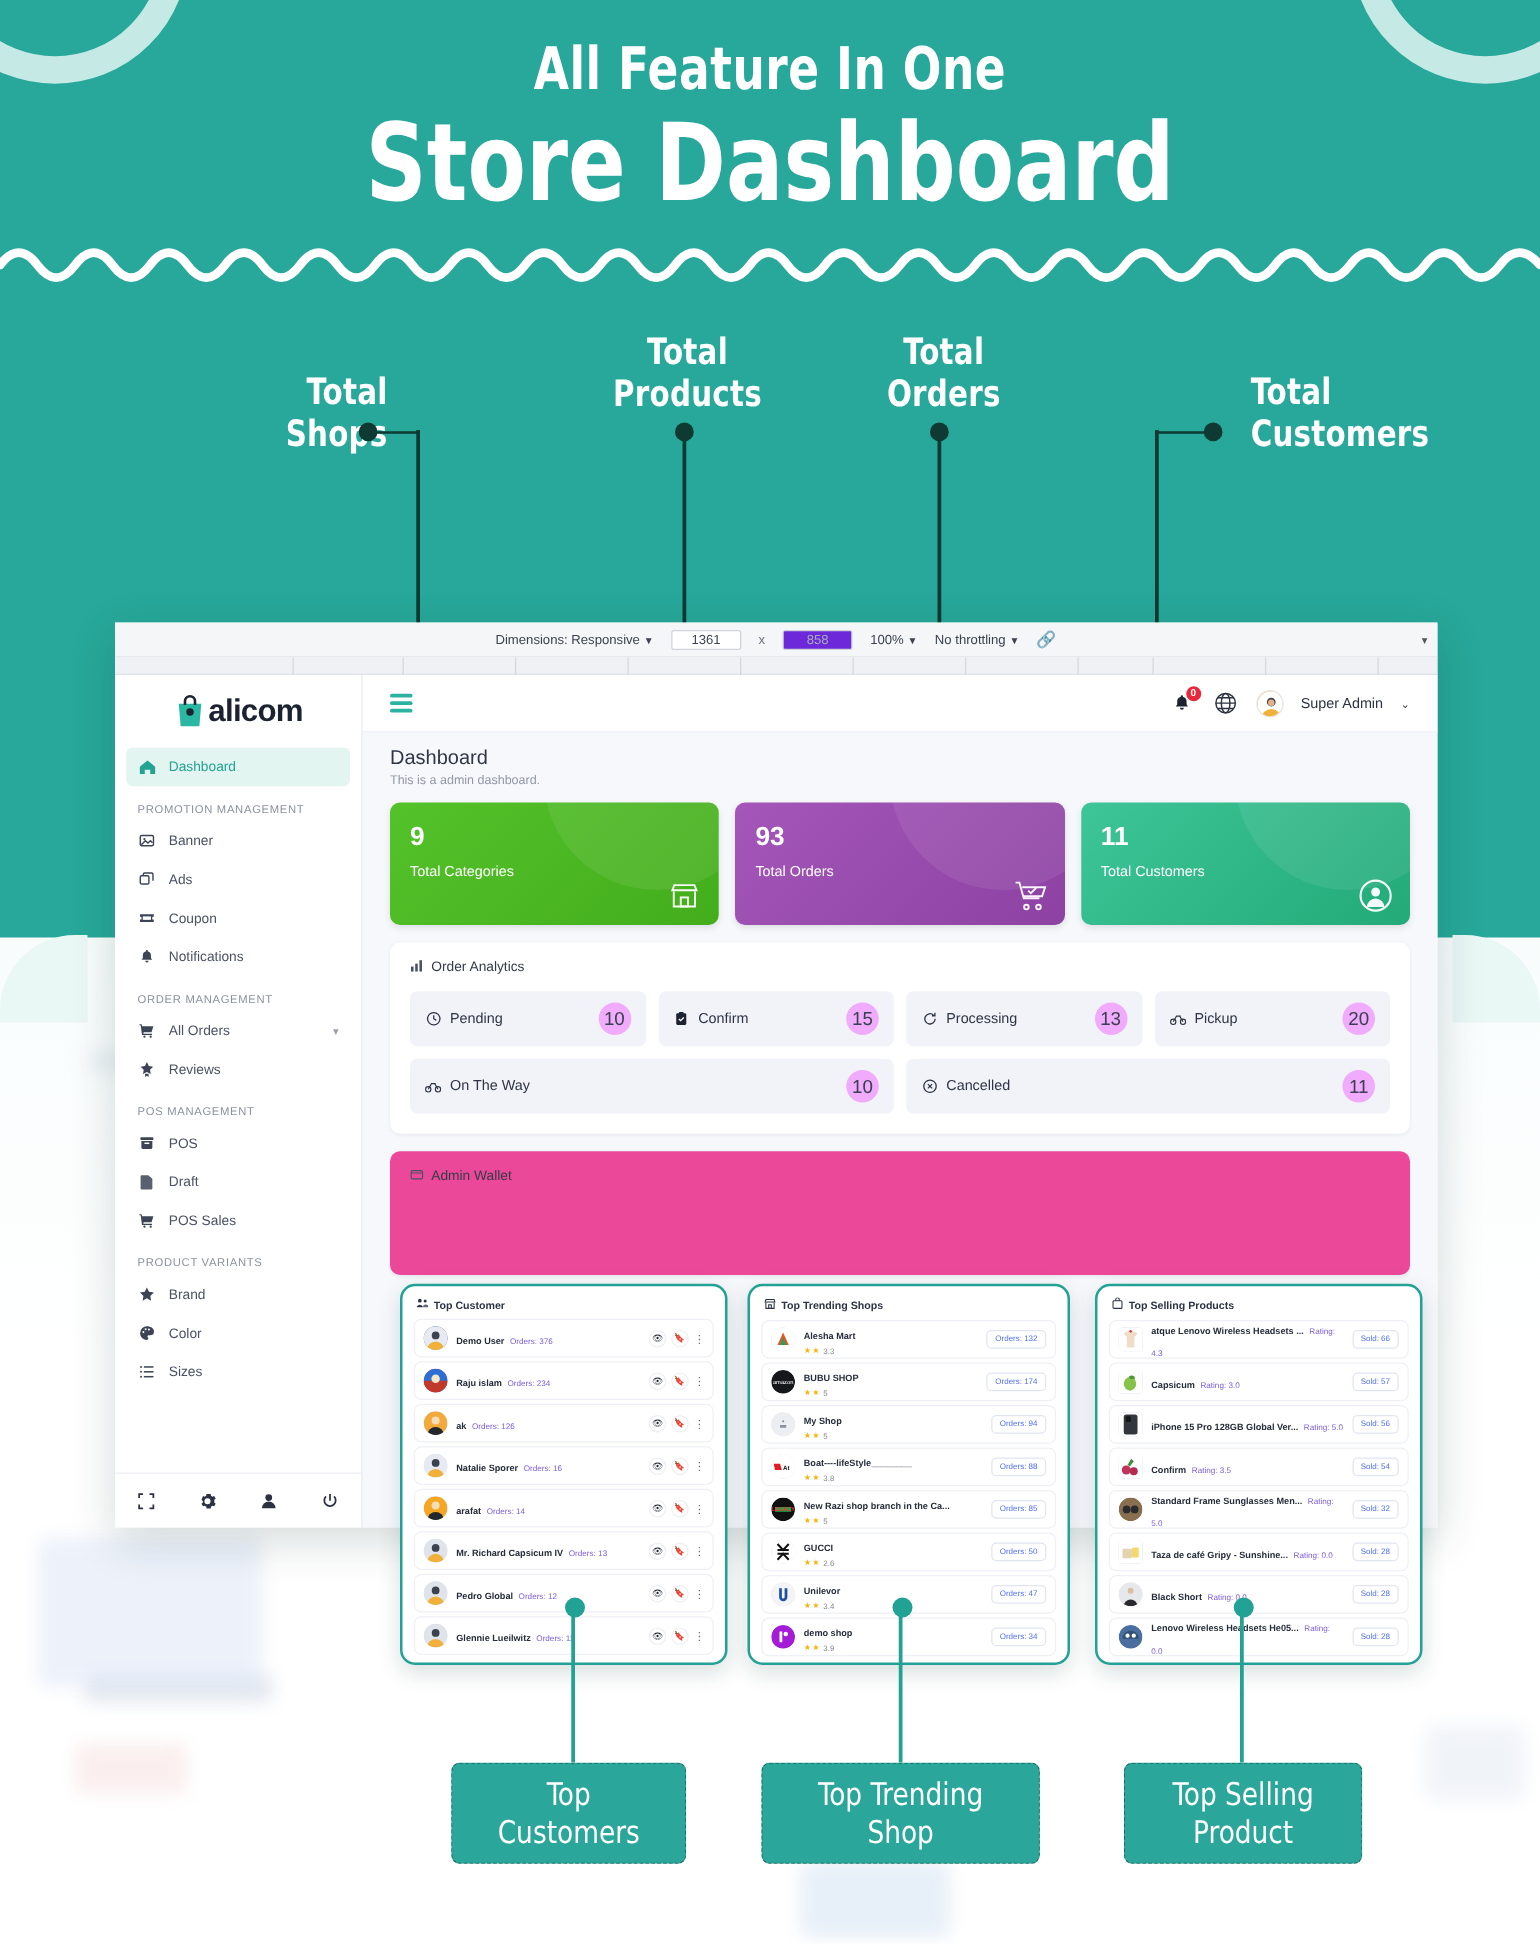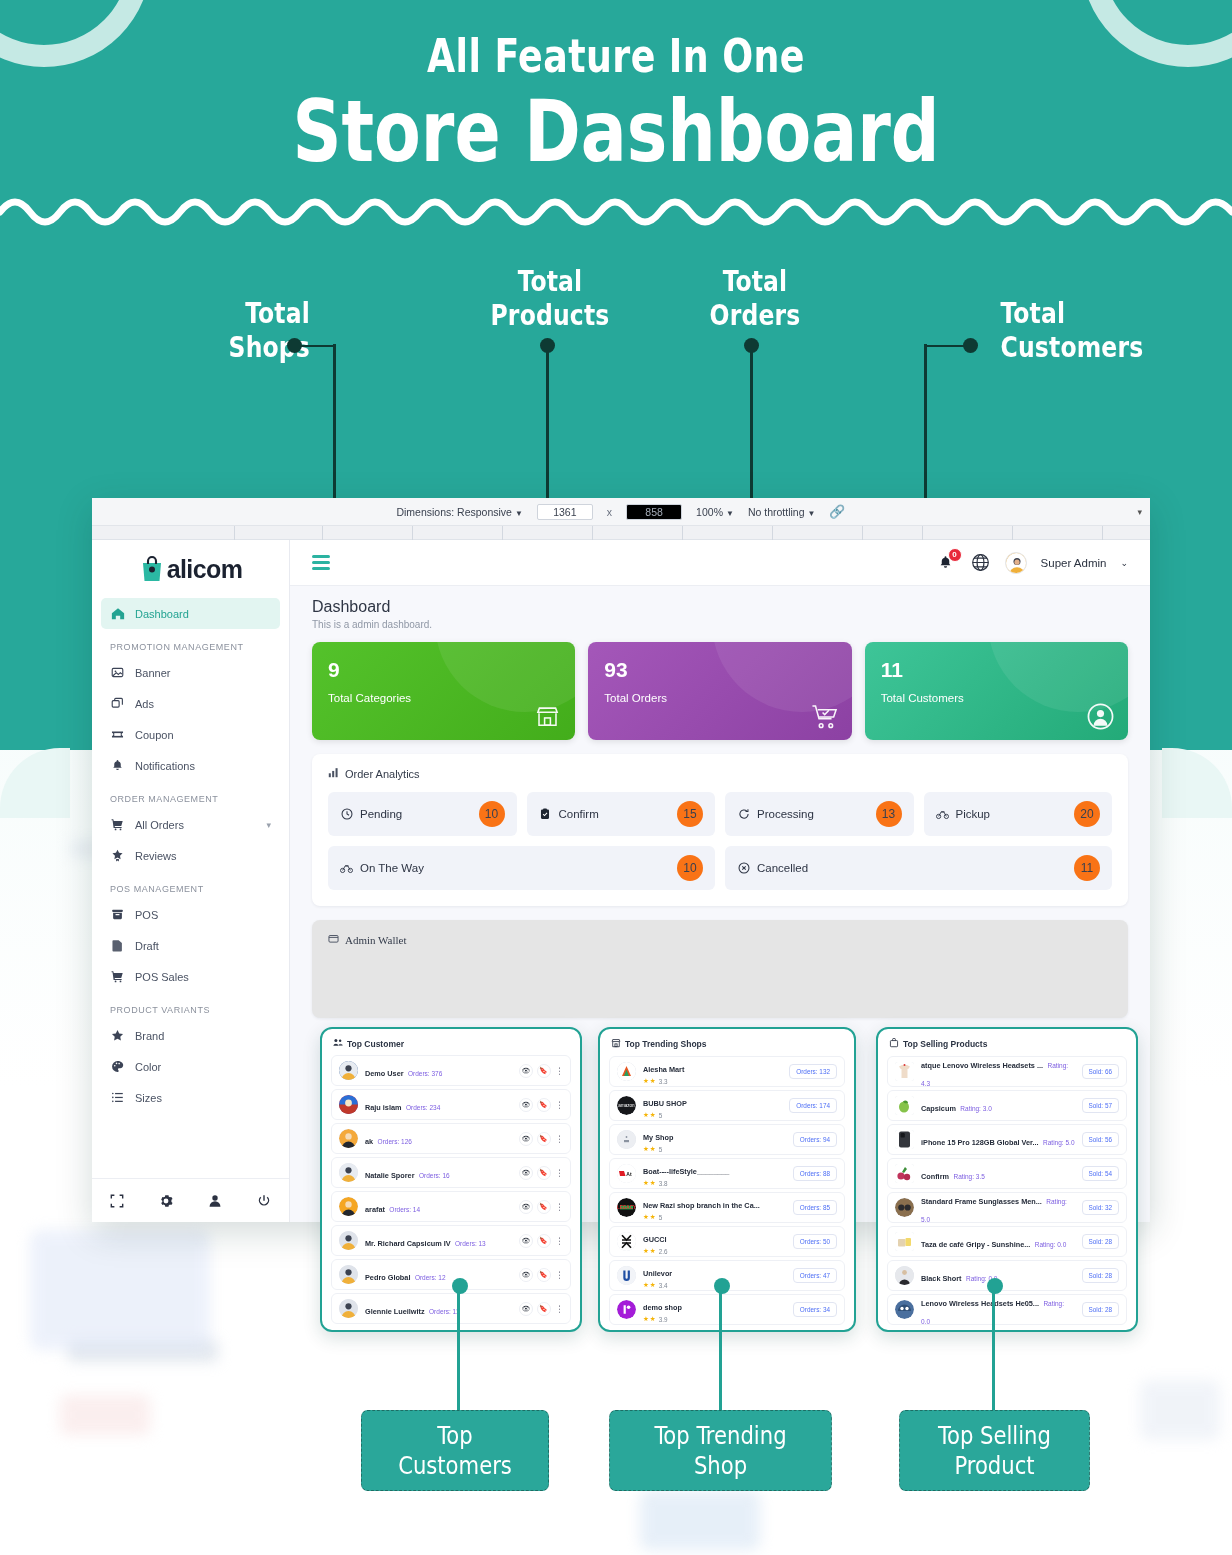--- a/index.html
+++ b/index.html
@@ -132,21 +132,21 @@
     justify-content: center;
     gap: 14px;
     font-size: 10.5px;
     color: #3b4250;
   }
   .devtoolbar .tb-caret { font-size: 8px; margin-left: 3px; }
   .devtoolbar .tb-box {
     border: 1px solid #cfd4dc; background: #fff;
     padding: 1px 10px; border-radius: 2px; min-width: 56px; text-align: center;
   }
-  .devtoolbar .tb-box.muted { color: #a4abb7; background: #000000; }
+  .devtoolbar .tb-box.muted { color: #a4abb7; background: #6d28d9; }
   .devtoolbar .tb-x { color: #6b7280; }
   .devtoolbar .tb-right {
     position: absolute; right: 8px; top: 50%; transform: translateY(-50%);
     font-size: 9px; color: #555;
   }
   .devtoolbar .tb-link { font-size: 13px; color: #374151; }
 
   .ruler {
     height: 14px;
     background: #f0f1f4;
@@ -291,35 +291,34 @@
     display: flex; align-items: center;
     padding: 0 12px;
     gap: 7px;
     font-size: 11.5px;
     color: #2d3444;
   }
   .oa-item .cnt {
     margin-left: auto;
     width: 26px; height: 26px;
     border-radius: 50%;
-    background: #f97316;
+    background: #f0abfc;
     display: flex; align-items: center; justify-content: center;
-    font-size: 12px; color: #39404f;
+    font-size: 15px; color: #39404f;
   }
   .oa-r1 .oa-item { flex: 1; }
   .oa-r2 .oa-item { flex: 1; }
   .oa-ic { width: 13px; height: 13px; display:flex; align-items:center; justify-content:center; }
 
   .panel2 {
     margin: 14px 22px 0 22px;
-    background: #e5e5e5;
+    background: #ec4899;
     border-radius: 8px;
     padding: 13px 16px 60px 16px;
     box-shadow: 0 1px 3px rgba(20,30,60,0.07);
-    font-family: Liberation Serif, serif;
   }
 
   
   .fcard {
     position: absolute;
     background: #ffffff;
     border: 2.5px solid #22a294;
     border-radius: 12px;
     padding: 9px 9px 8px 9px;
     box-shadow: 0 6px 18px rgba(14,60,55,0.16);

